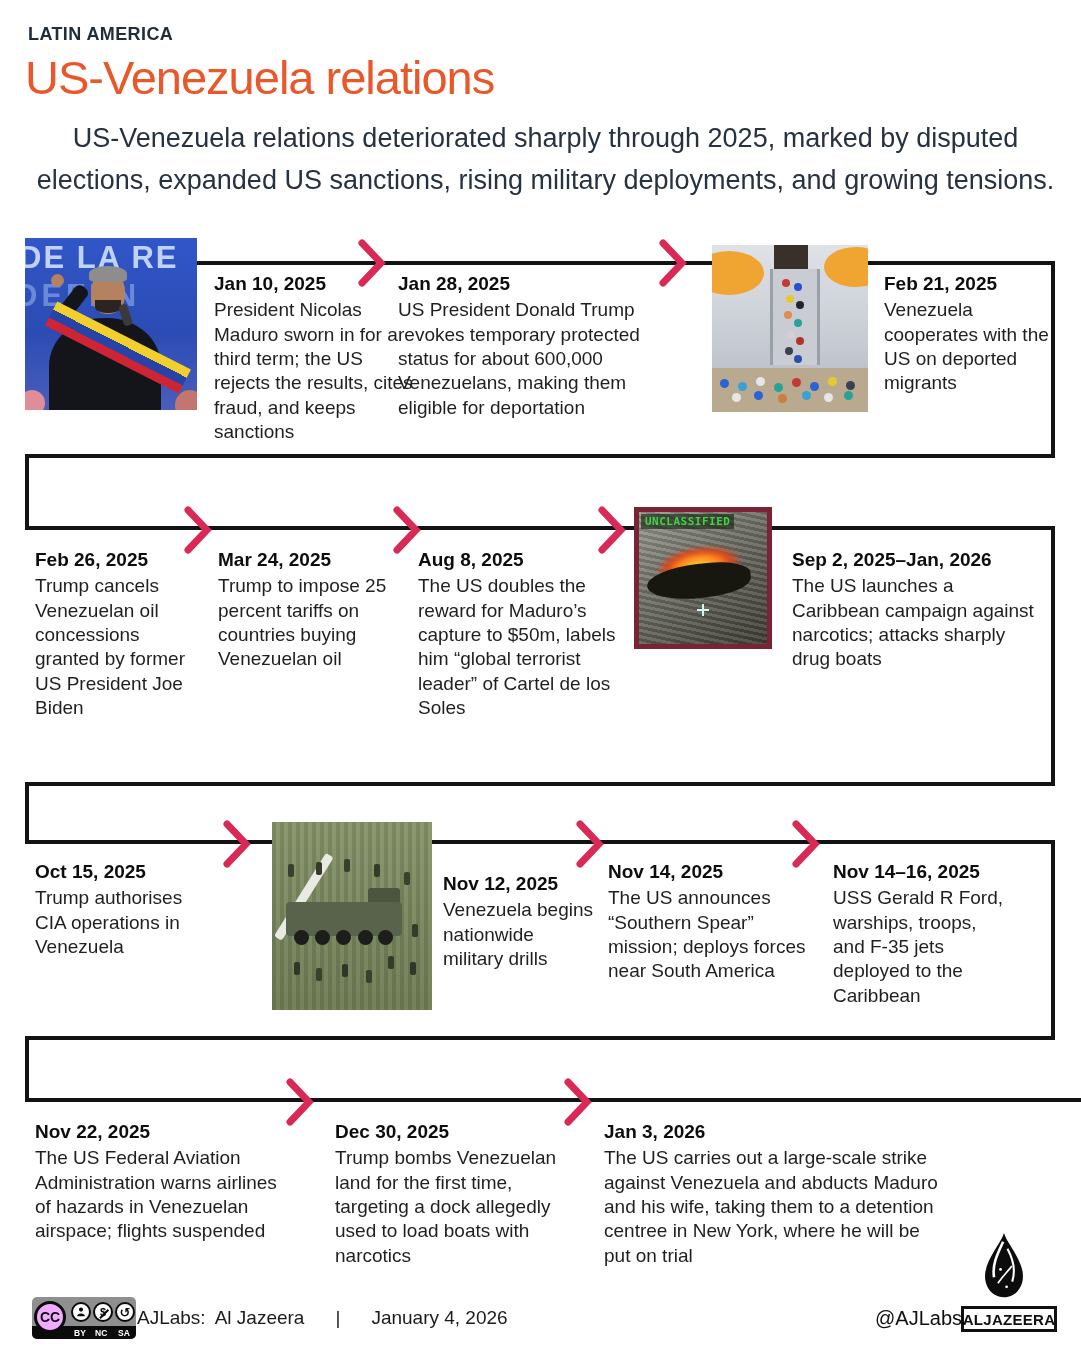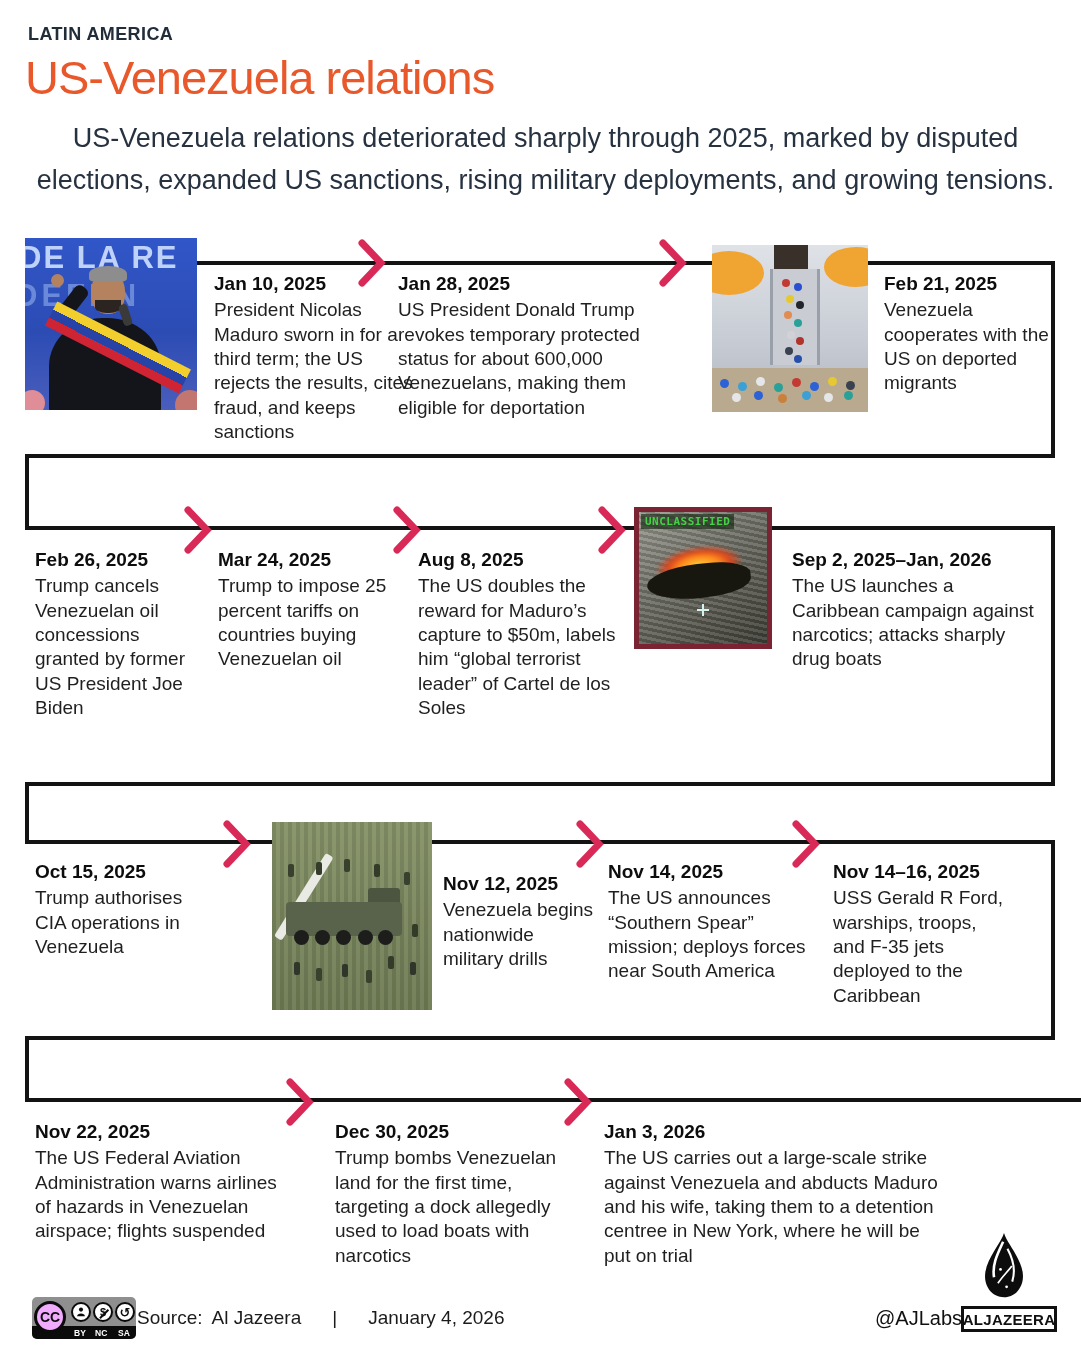--- a/index.html
+++ b/index.html
@@ -261,21 +261,21 @@
       </div>
     <div class="cc-sm sa">
         <span class="loop">↺</span>
       </div>
     <span class="cc-lab l1">BY</span>
     <span class="cc-lab l2">NC</span>
     <span class="cc-lab l3">SA</span>
   </div>
 
   <div class="src-row">
-    <span class="s-label">Source:</span>
+    <span class="s-label">AJLabs:</span>
     <span>Al Jazeera</span>
     <span class="s-sep">|</span>
     <span>January 4, 2026</span>
   </div>
 
   <div class="handle">@AJLabs</div>
 
   <svg class="aj-flame" viewBox="0 0 60 80">
     <path d="M30 2 C27 13 11 30 8.5 47 C6 63 16 76 30 76 C44 76 54 63 51.5 47 C49 30 33 13 30 2 Z" fill="#0c0c0c"></path>
     <path d="M29 12 C23 25 16 38 18.5 53" stroke="#ffffff" stroke-width="3" fill="none"></path>

